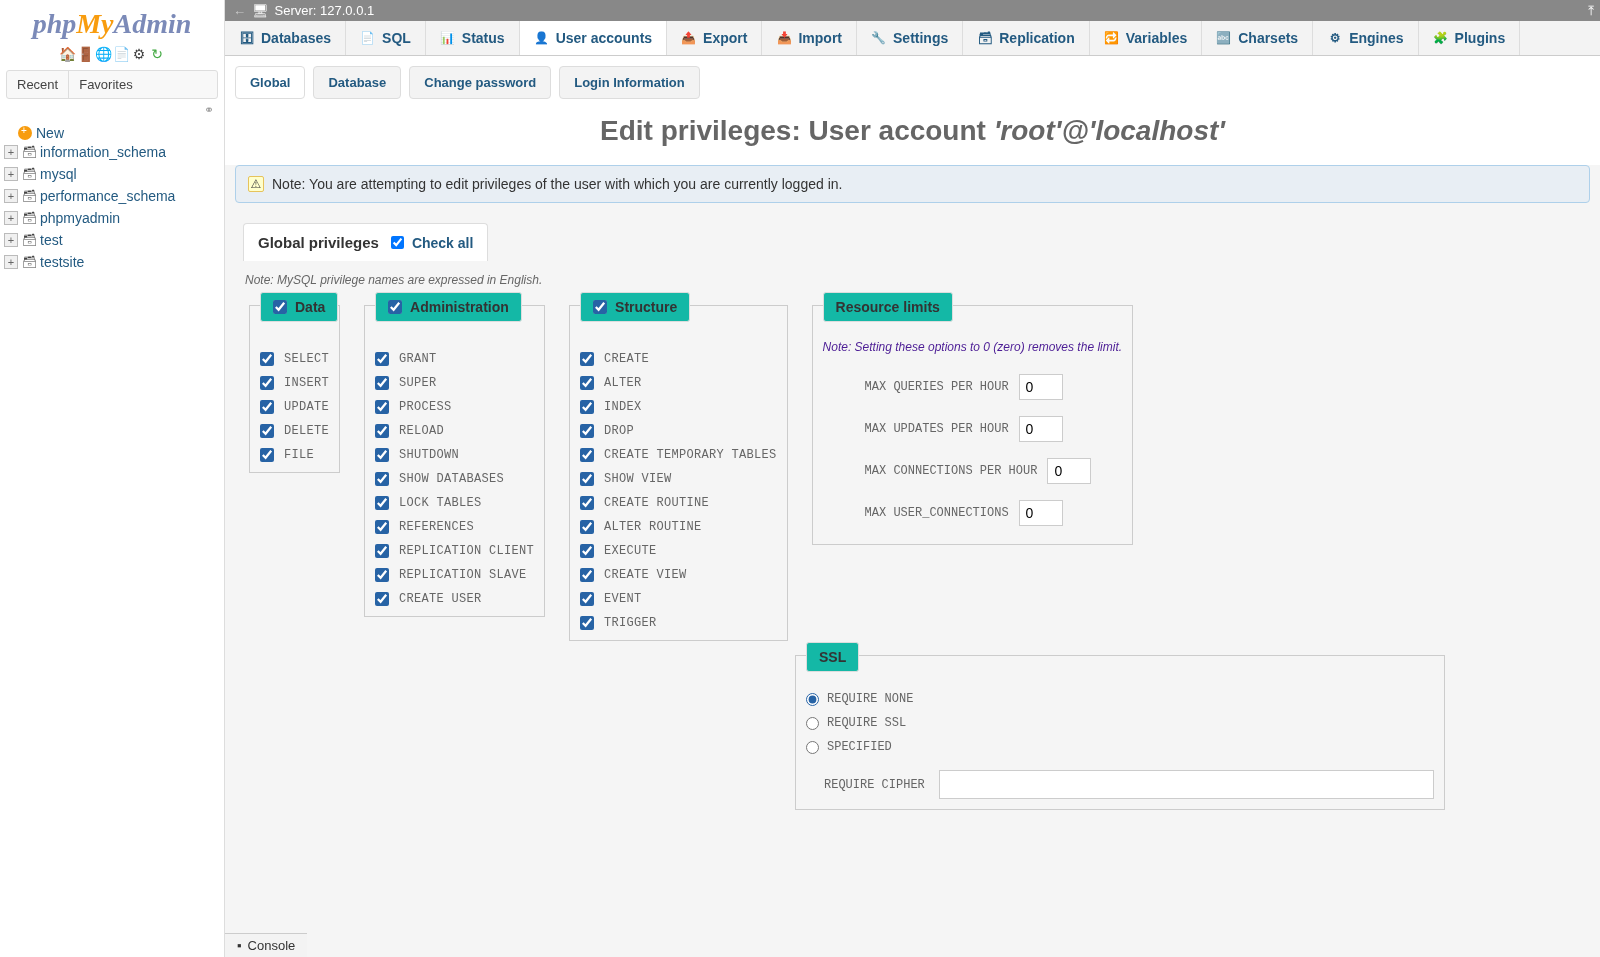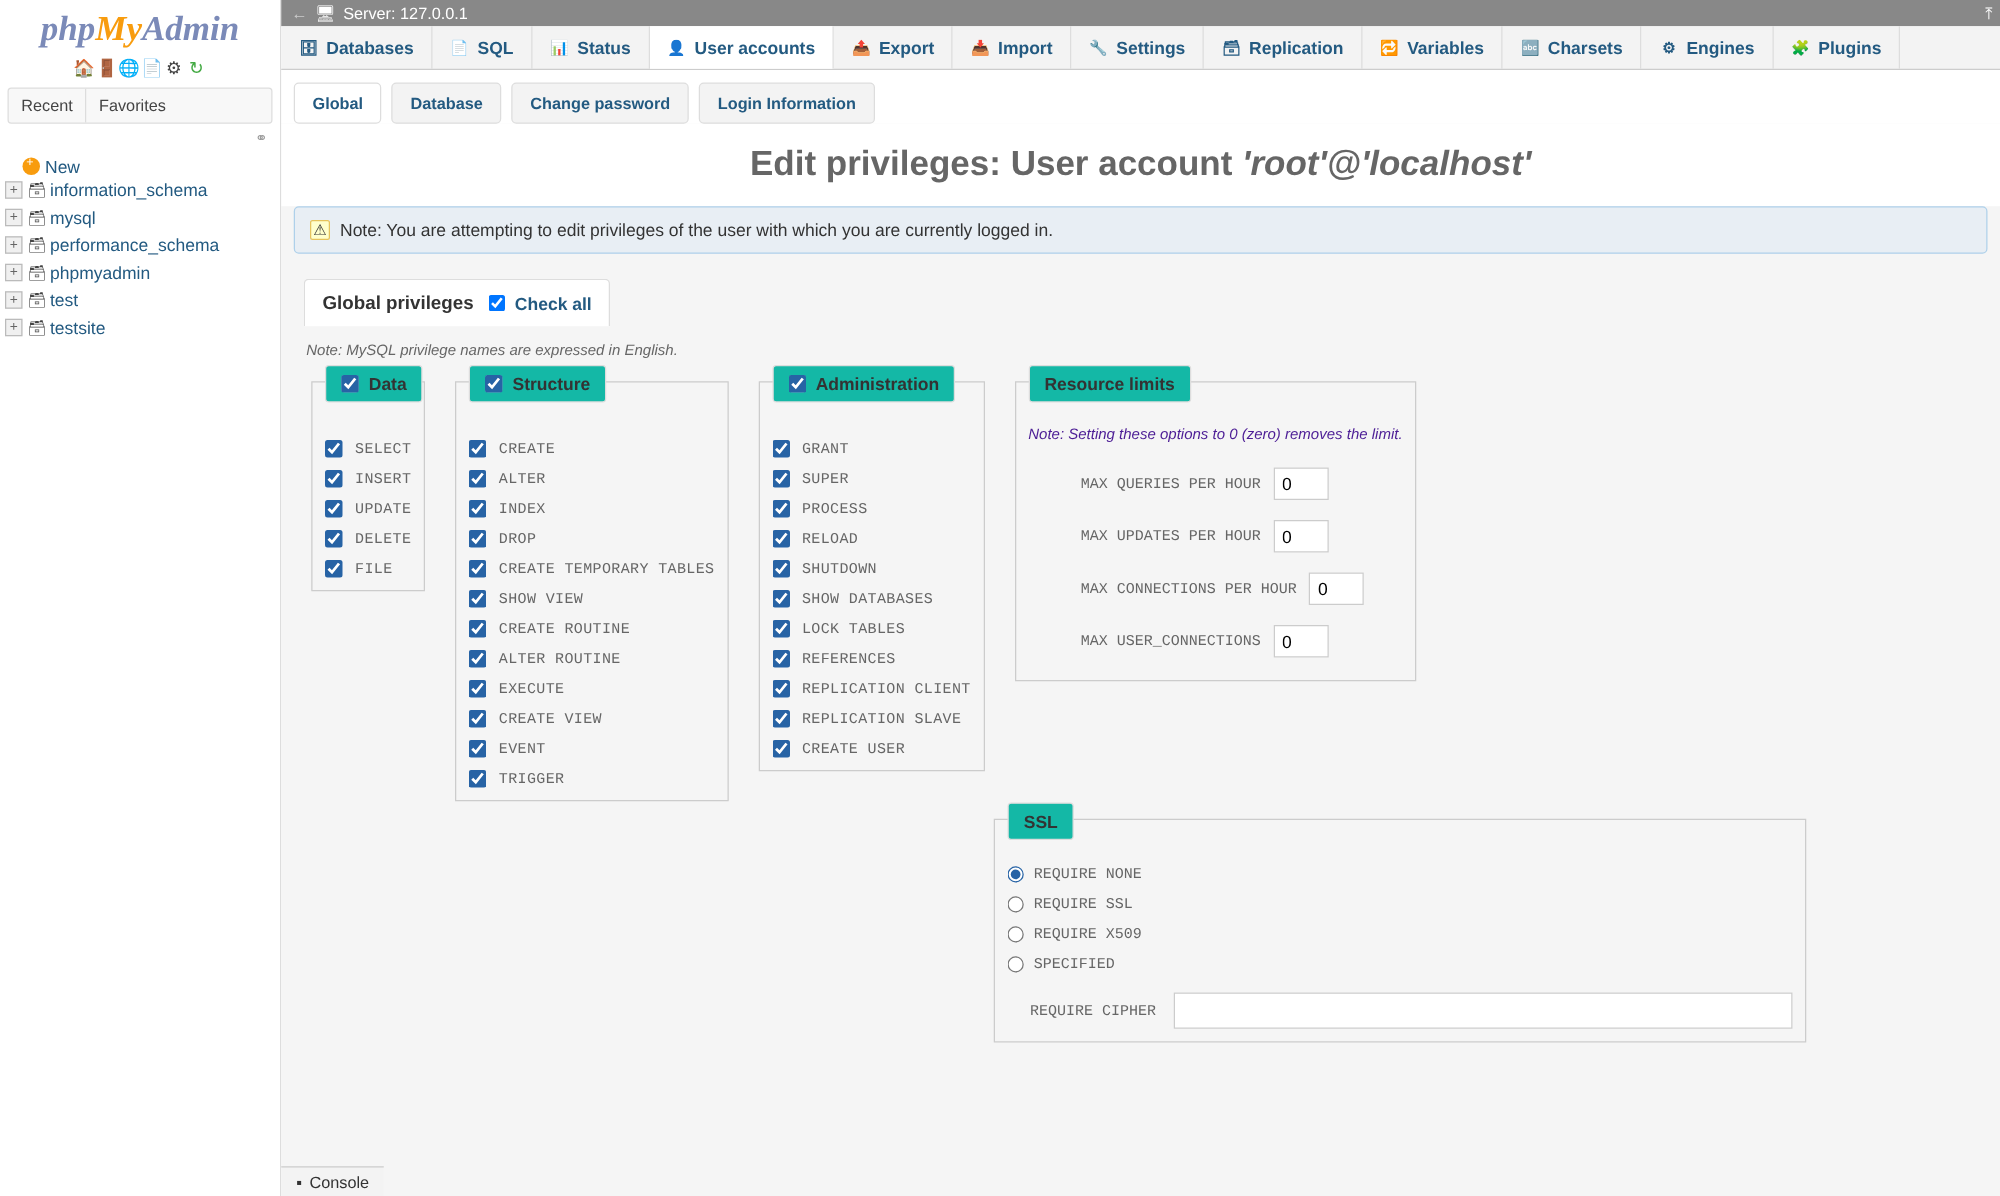--- a/index.html
+++ b/index.html
@@ -242,20 +242,73 @@
                 <label class="priv-item">
                   <input type="checkbox" checked="" style="">
                   <span>FILE</span>
                 </label>
               </div>
           </fieldset>
 
           <fieldset class="fieldset">
             <div class="legend">
               <input type="checkbox" checked="" style="">
+              <span>Administration</span>
+            </div>
+            <div class="priv-col" id="col-admin">
+                <label class="priv-item">
+                  <input type="checkbox" checked="" style="">
+                  <span>GRANT</span>
+                </label>
+                <label class="priv-item">
+                  <input type="checkbox" checked="" style="">
+                  <span>SUPER</span>
+                </label>
+                <label class="priv-item">
+                  <input type="checkbox" checked="" style="">
+                  <span>PROCESS</span>
+                </label>
+                <label class="priv-item">
+                  <input type="checkbox" checked="" style="">
+                  <span>RELOAD</span>
+                </label>
+                <label class="priv-item">
+                  <input type="checkbox" checked="" style="">
+                  <span>SHUTDOWN</span>
+                </label>
+                <label class="priv-item">
+                  <input type="checkbox" checked="" style="">
+                  <span>SHOW DATABASES</span>
+                </label>
+                <label class="priv-item">
+                  <input type="checkbox" checked="" style="">
+                  <span>LOCK TABLES</span>
+                </label>
+                <label class="priv-item">
+                  <input type="checkbox" checked="" style="">
+                  <span>REFERENCES</span>
+                </label>
+                <label class="priv-item">
+                  <input type="checkbox" checked="" style="">
+                  <span>REPLICATION CLIENT</span>
+                </label>
+                <label class="priv-item">
+                  <input type="checkbox" checked="" style="">
+                  <span>REPLICATION SLAVE</span>
+                </label>
+                <label class="priv-item">
+                  <input type="checkbox" checked="" style="">
+                  <span>CREATE USER</span>
+                </label>
+              </div>
+          </fieldset>
+
+          <fieldset class="fieldset">
+            <div class="legend">
+              <input type="checkbox" checked="" style="">
               <span>Structure</span>
             </div>
             <div class="priv-col" id="col-structure">
                 <label class="priv-item">
                   <input type="checkbox" checked="" style="">
                   <span>CREATE</span>
                 </label>
                 <label class="priv-item">
                   <input type="checkbox" checked="" style="">
                   <span>ALTER</span>
@@ -292,73 +345,20 @@
                   <input type="checkbox" checked="" style="">
                   <span>CREATE VIEW</span>
                 </label>
                 <label class="priv-item">
                   <input type="checkbox" checked="" style="">
                   <span>EVENT</span>
                 </label>
                 <label class="priv-item">
                   <input type="checkbox" checked="" style="">
                   <span>TRIGGER</span>
-                </label>
-              </div>
-          </fieldset>
-
-          <fieldset class="fieldset">
-            <div class="legend">
-              <input type="checkbox" checked="" style="">
-              <span>Administration</span>
-            </div>
-            <div class="priv-col" id="col-admin">
-                <label class="priv-item">
-                  <input type="checkbox" checked="" style="">
-                  <span>GRANT</span>
-                </label>
-                <label class="priv-item">
-                  <input type="checkbox" checked="" style="">
-                  <span>SUPER</span>
-                </label>
-                <label class="priv-item">
-                  <input type="checkbox" checked="" style="">
-                  <span>PROCESS</span>
-                </label>
-                <label class="priv-item">
-                  <input type="checkbox" checked="" style="">
-                  <span>RELOAD</span>
-                </label>
-                <label class="priv-item">
-                  <input type="checkbox" checked="" style="">
-                  <span>SHUTDOWN</span>
-                </label>
-                <label class="priv-item">
-                  <input type="checkbox" checked="" style="">
-                  <span>SHOW DATABASES</span>
-                </label>
-                <label class="priv-item">
-                  <input type="checkbox" checked="" style="">
-                  <span>LOCK TABLES</span>
-                </label>
-                <label class="priv-item">
-                  <input type="checkbox" checked="" style="">
-                  <span>REFERENCES</span>
-                </label>
-                <label class="priv-item">
-                  <input type="checkbox" checked="" style="">
-                  <span>REPLICATION CLIENT</span>
-                </label>
-                <label class="priv-item">
-                  <input type="checkbox" checked="" style="">
-                  <span>REPLICATION SLAVE</span>
-                </label>
-                <label class="priv-item">
-                  <input type="checkbox" checked="" style="">
-                  <span>CREATE USER</span>
                 </label>
               </div>
           </fieldset>
 
           <fieldset class="fieldset" style="min-width:240px;">
             <div class="legend">
                 <span>Resource limits</span>
               </div>
             <div class="resource-note">Note: Setting these options to 0 (zero) removes the limit.</div>
             <div id="resource-list">
@@ -391,24 +391,20 @@
                 <label class="ssl-opt">
                   <input type="radio" name="ssl" checked="" style="">
                   <span>REQUIRE NONE</span>
                 </label>
                 <label class="ssl-opt">
                   <input type="radio" name="ssl" style="">
                   <span>REQUIRE SSL</span>
                 </label>
                 <label class="ssl-opt">
                   <input type="radio" name="ssl" style="">
-                  <span>REQUIRE X509</span>
-                </label>
-                <label class="ssl-opt">
-                  <input type="radio" name="ssl" style="">
                   <span>SPECIFIED</span>
                 </label>
               </div>
             <div class="ssl-cipher">
               <label>REQUIRE CIPHER</label>
               <input type="text" value="" style="">
             </div>
           </fieldset>
         </div>
 

